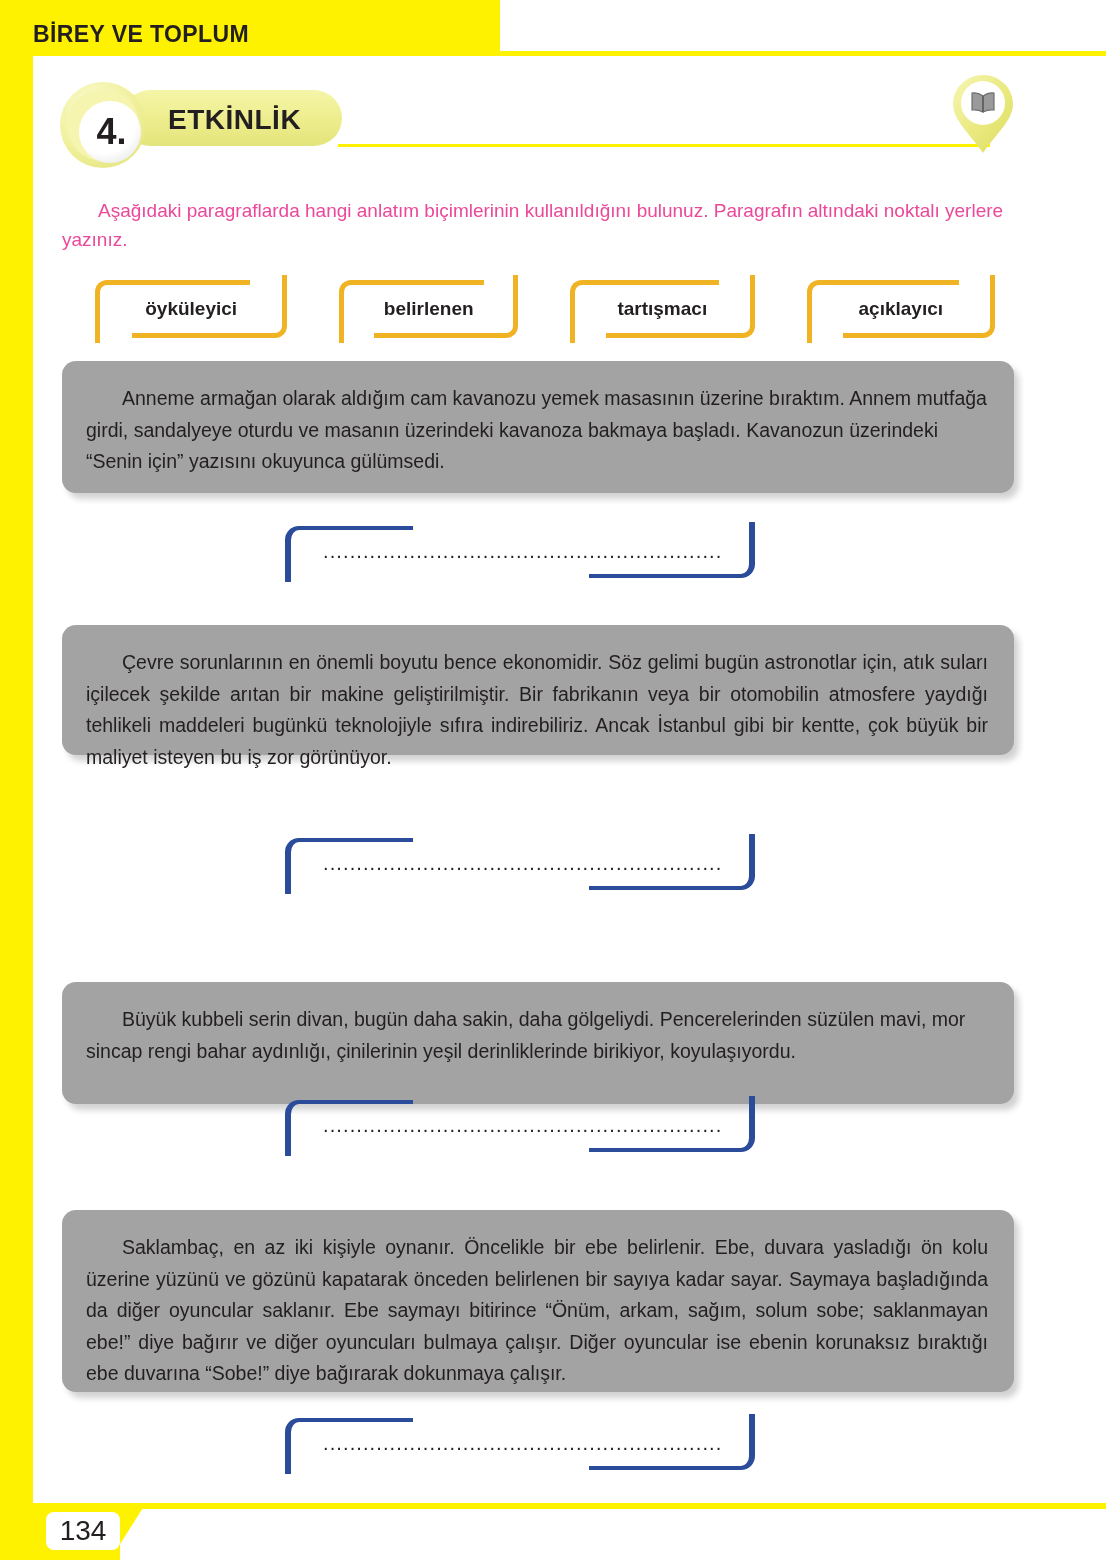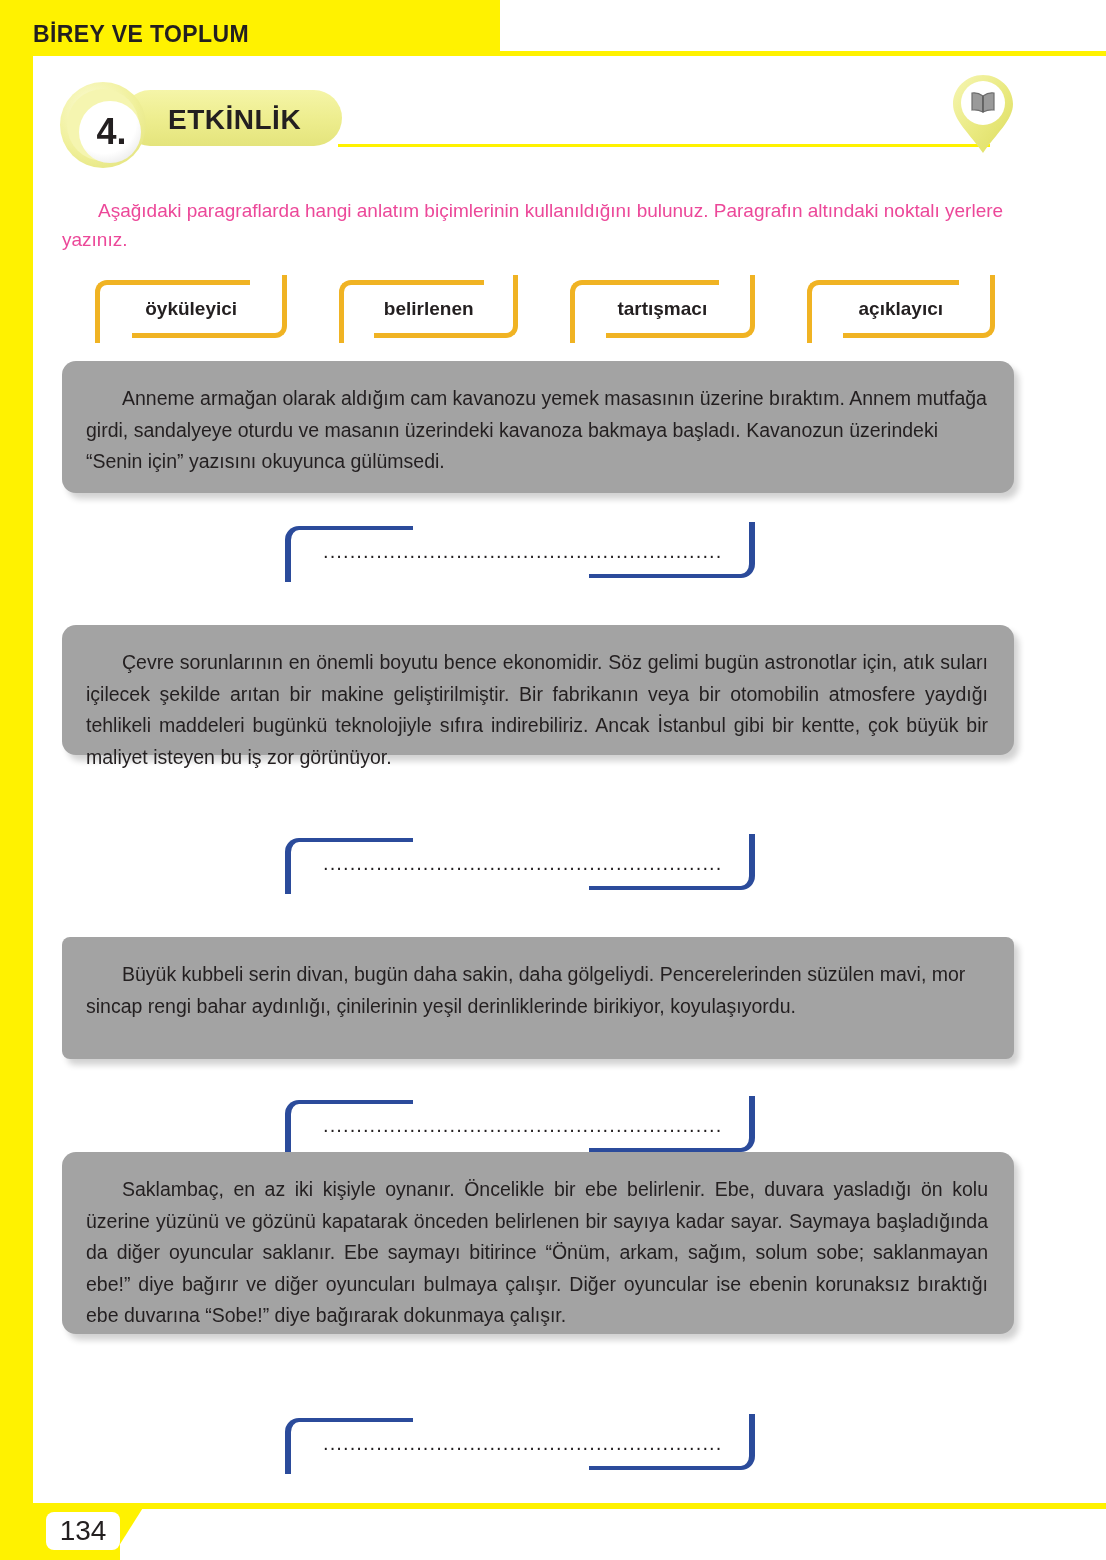--- a/index.html
+++ b/index.html
@@ -265,22 +265,22 @@
     color: #231f20;
     text-indent: 36px;
     text-align: justify;
     padding: 22px 26px 22px 24px;
     hyphens: manual;
   }
   .para-text.left-align { text-align: left; }
 
   #para-1 { top: 361px; height: 132px; }
   #para-2 { top: 625px; height: 130px; }
-  #para-3 { top: 937px; height: 122px; border-radius: 8px; }
-  #para-4 { top: 1152px; height: 182px; }
+  #para-3 { top: 982px; height: 122px; }
+  #para-4 { top: 1210px; height: 182px; }
 
   
   .answer-line {
     position: absolute;
     left: 285px;
     width: 470px;
     height: 52px;
     z-index: 4;
   }
   .answer-line::before {

